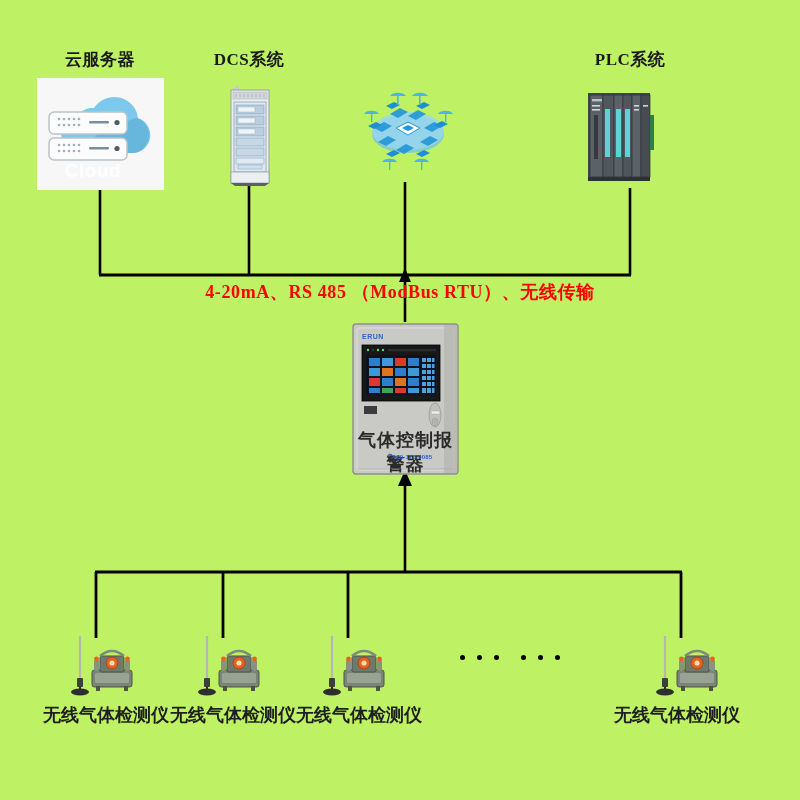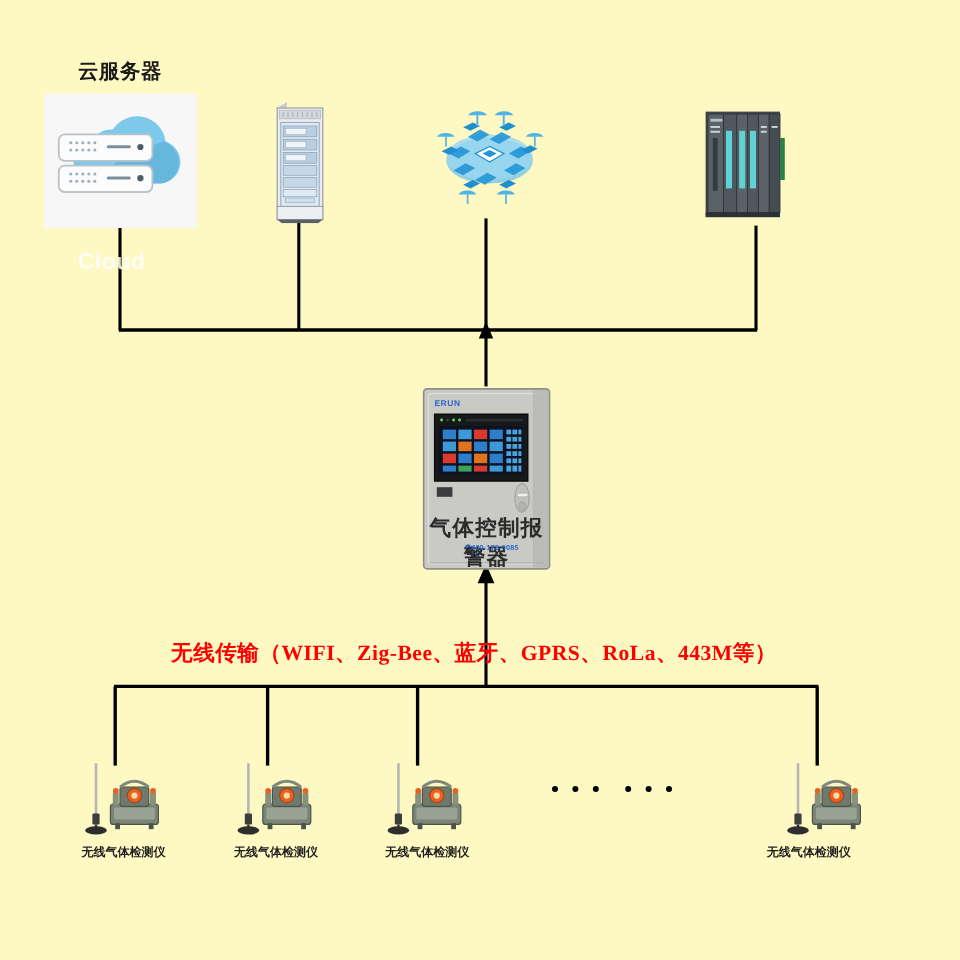--- a/index.html
+++ b/index.html
@@ -11,41 +11,41 @@
   body {
     font-family: "Liberation Serif", "DejaVu Serif", serif;
     width: 800px;
     height: 800px;
     overflow: hidden;
   }
   #stage {
     position: relative;
     width: 800px;
     height: 800px;
-    background: #fef9c3;
+    background: #bef264;
   }
 
   
   .node-title {
     position: absolute;
     text-align: center;
     font-family: "Liberation Serif", "DejaVu Serif", serif;
     font-size: 17px;
     font-weight: 700;
     color: #1a1a1a;
     letter-spacing: 0.5px;
     white-space: nowrap;
   }
 
   
   .det-label {
     position: absolute;
     text-align: center;
     font-family: Liberation Sans, sans-serif;
-    font-size: 10px;
+    font-size: 18px;
     font-weight: 700;
     color: #1f1f1f;
     white-space: nowrap;
   }
 
   
   .red-caption {
     position: absolute;
     color: #ff0000;
     font-family: "Liberation Serif", "DejaVu Serif", serif;
@@ -79,21 +79,20 @@
   .cloud-text {
     position: absolute;
     left: 0; right: 15px;
     text-align: center;
     color: #ffffff;
     font-family: "Liberation Sans", sans-serif;
     font-weight: 700;
     font-size: 19px;
     letter-spacing: 0.5px;
     opacity: .85;
-    margin-top: 48px;
   }
 
   
   #ellipsis-dots {
     position: absolute;
     display: flex;
     align-items: center;
   }
   #ellipsis-dots .dot {
     width: 5px; height: 5px;
@@ -146,20 +145,22 @@
 
     <line x1="95" y1="572" x2="682" y2="572" stroke="#000" stroke-width="2.8"></line>
 
     <line x1="96" y1="572" x2="96" y2="638" stroke="#000" stroke-width="2.8"></line>
     <line x1="223" y1="572" x2="223" y2="638" stroke="#000" stroke-width="2.8"></line>
     <line x1="348" y1="572" x2="348" y2="638" stroke="#000" stroke-width="2.8"></line>
     <line x1="681" y1="572" x2="681" y2="638" stroke="#000" stroke-width="2.8"></line>
   </svg>
 
   <div class="node-title" style="left:40px; top:48px; width:120px;">云服务器</div>
+  <div class="node-title" style="left:189px; top:48px; width:120px;">DCS系统</div>
+  <div class="node-title" style="left:570px; top:48px; width:120px;">PLC系统</div>
 
   <div class="icon-box" id="cloud-icon-box" style="left:37px; top:78px; width:127px; height:112px;">
     <svg width="127" height="112" viewBox="0 0 127 112">
 
       <g>
         <path d="M57 30 a24 24 0 0 1 44 10 a18 18 0 0 1 -4 35 L45 75 a20 20 0 0 1 -2 -40 a18 18 0 0 1 14 -5 Z" fill="#7cc9ec"></path>
         <path d="M99 40 a18 18 0 0 1 -2 35 L45 75 l18 -22 Z" fill="#54a8cd" opacity=".55"></path>
       </g>
 
       <g>
@@ -314,20 +315,21 @@
       </g>
 
       <rect x="8" y="14" width="10" height="2.4" fill="#b9bfc4"></rect>
 
       <rect x="66" y="30" width="4" height="35" fill="#2f7f4a"></rect>
 
       <rect x="4" y="92" width="62" height="4" fill="#2b3135"></rect>
     </svg>
   </div>
 
+  <div class="red-caption" id="bus-caption-top" style="left:100px; top:280px; width:600px;">4-20mA、RS 485 （ModBus RTU）、无线传输</div>
 
   <div class="icon-box" style="left:352px; top:323px; width:107px; height:152px;">
     <svg width="107" height="152" viewBox="0 0 107 152">
 
       <rect x="1" y="1" width="105" height="150" rx="3" fill="#c9c9c5" stroke="#8e8e8a" stroke-width="1.4"></rect>
 
       <rect x="5" y="5" width="97" height="142" rx="2" fill="none" stroke="#dedeDa" stroke-width="1"></rect>
 
       <rect x="92" y="2" width="13" height="148" fill="#b7b7b3" opacity=".8"></rect>
 
@@ -394,21 +396,20 @@
       <line x1="6" y1="146" x2="101" y2="146" stroke="#aeaeaa" stroke-width=".8"></line>
 
       <path d="M37 137 q1.5 -2.5 3.4 -1 l1.2 1.4 q.8 1 -.2 1.8 q-1 .8 .4 2.2 q1.4 1.4 2.3 .4 q.9 -1 1.8 -.2 l1.4 1.2 q1.6 1.7 -.9 3.2" fill="none" stroke="#2a66c8" stroke-width="1.6" stroke-linecap="round" transform="translate(-1,-4) scale(1)"></path>
     </svg>
     <div id="dev-brand-text" style="left:10px; top:10px;">ERUN</div>
     <div class="dev-face-text" id="dev-model-text" style="top:105px;">气体控制报警器</div>
     <div class="dev-face-text" id="dev-phone-text" style="top:131px; padding-left:14px;">400-178-0085</div>
   </div>
 
 
-  <div class="red-caption" id="bus-caption-bottom" style="left:90px; top:532px; width:610px;">无线传输（WIFI、Zig-Bee、蓝牙、GPRS、RoLa、443M等）</div>
 
   <div class="icon-box" style="left:62px; top:634px; width:82px; height:66px;">
     <svg width="82" height="66" viewBox="0 0 82 66">
 
       <line x1="18" y1="2" x2="18" y2="48" stroke="#b6b6b6" stroke-width="2.2"></line>
       <rect x="15" y="44" width="6" height="9" rx="1" fill="#3d3d3d"></rect>
 
       <ellipse cx="18" cy="58" rx="9" ry="3.5" fill="#2e2e2e"></ellipse>
       <line x1="18" y1="53" x2="18" y2="56" stroke="#2e2e2e" stroke-width="2"></line>
 

